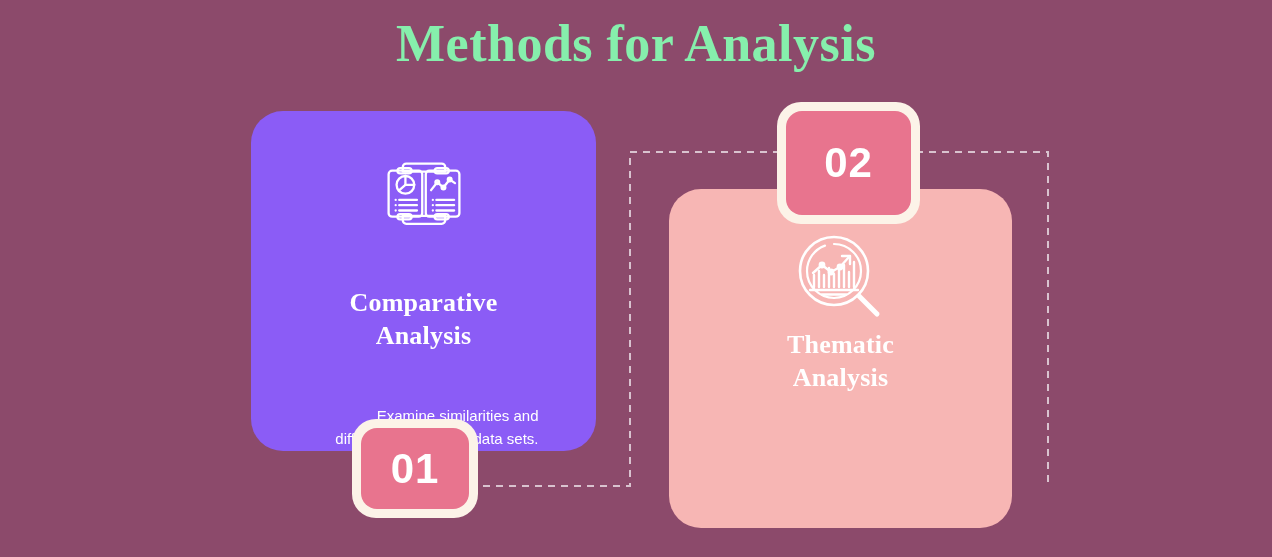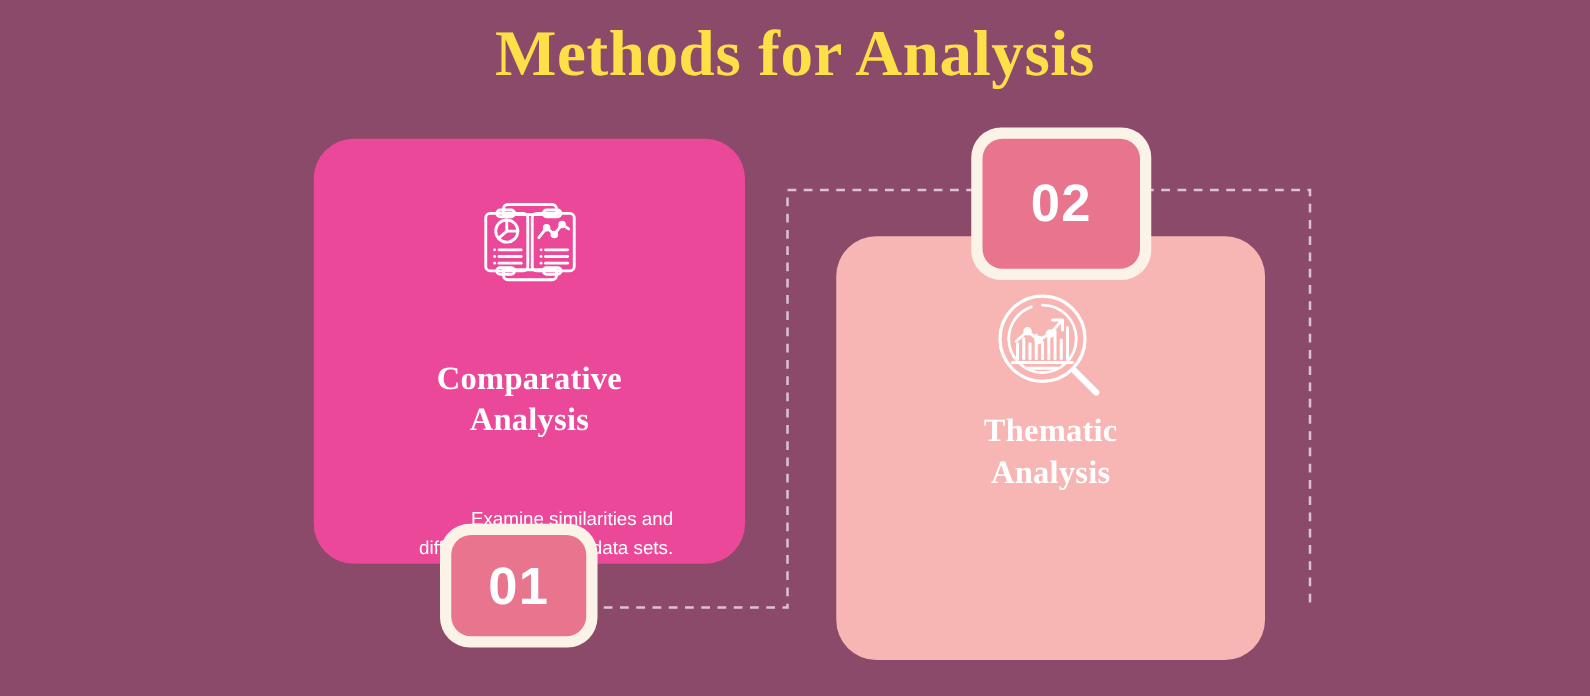--- a/index.html
+++ b/index.html
@@ -20,21 +20,21 @@
   #page-title {
     position: absolute;
     left: 0;
     top: 14px;
     width: 1272px;
     text-align: center;
     font-family: "Liberation Serif", serif;
     font-weight: bold;
     font-size: 52px;
     letter-spacing: 0.5px;
-    color: #fde047;
+    color: #86efac;
     line-height: 1.15;
   }
 
   
   #connector {
     position: absolute;
     left: 0;
     top: 0;
     width: 1272px;
     height: 557px;
@@ -48,21 +48,21 @@
     box-sizing: border-box;
     display: flex;
     flex-direction: column;
     align-items: center;
   }
   #card-1 {
     left: 251px;
     top: 111px;
     width: 345px;
     height: 340px;
-    background: #ec4899;
+    background: #8b5cf6;
     gap: 31px;
   }
   #card-2 {
     left: 669px;
     top: 189px;
     width: 343px;
     height: 339px;
     background: #F7B6B4;
   }
 
@@ -130,22 +130,23 @@
   }
   #badge-01-wrap {
     left: 361px;
     top: 428px;
     width: 108px;
     height: 81px;
   }
   #badge-02-wrap {
     left: 786px;
     top: 111px;
-    width: 126px;
+    width: 88px;
     height: 104px;
+    padding-left: 37px;
   }
   
   #badge-01-wrap .badge-ring { border-radius: 24px; }
   #badge-02-wrap .badge-ring { border-radius: 24px; }
 </style>
 </head>
 <body>
 
 <div id="stage">
 

